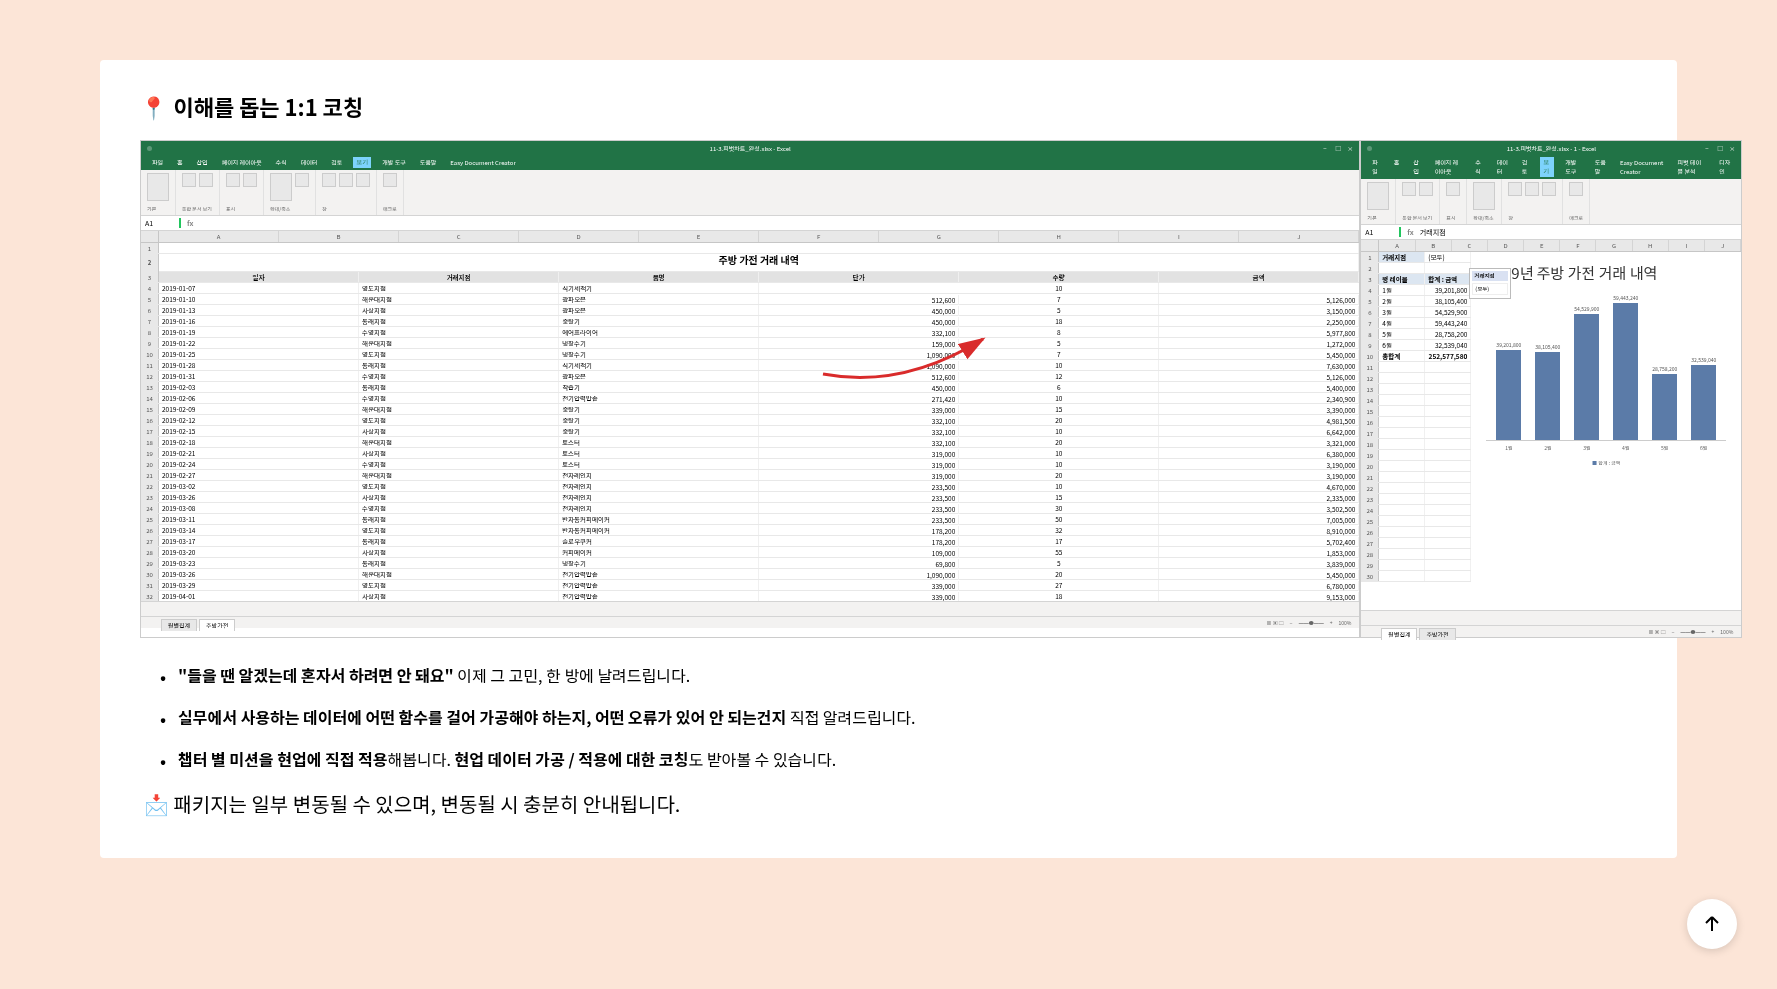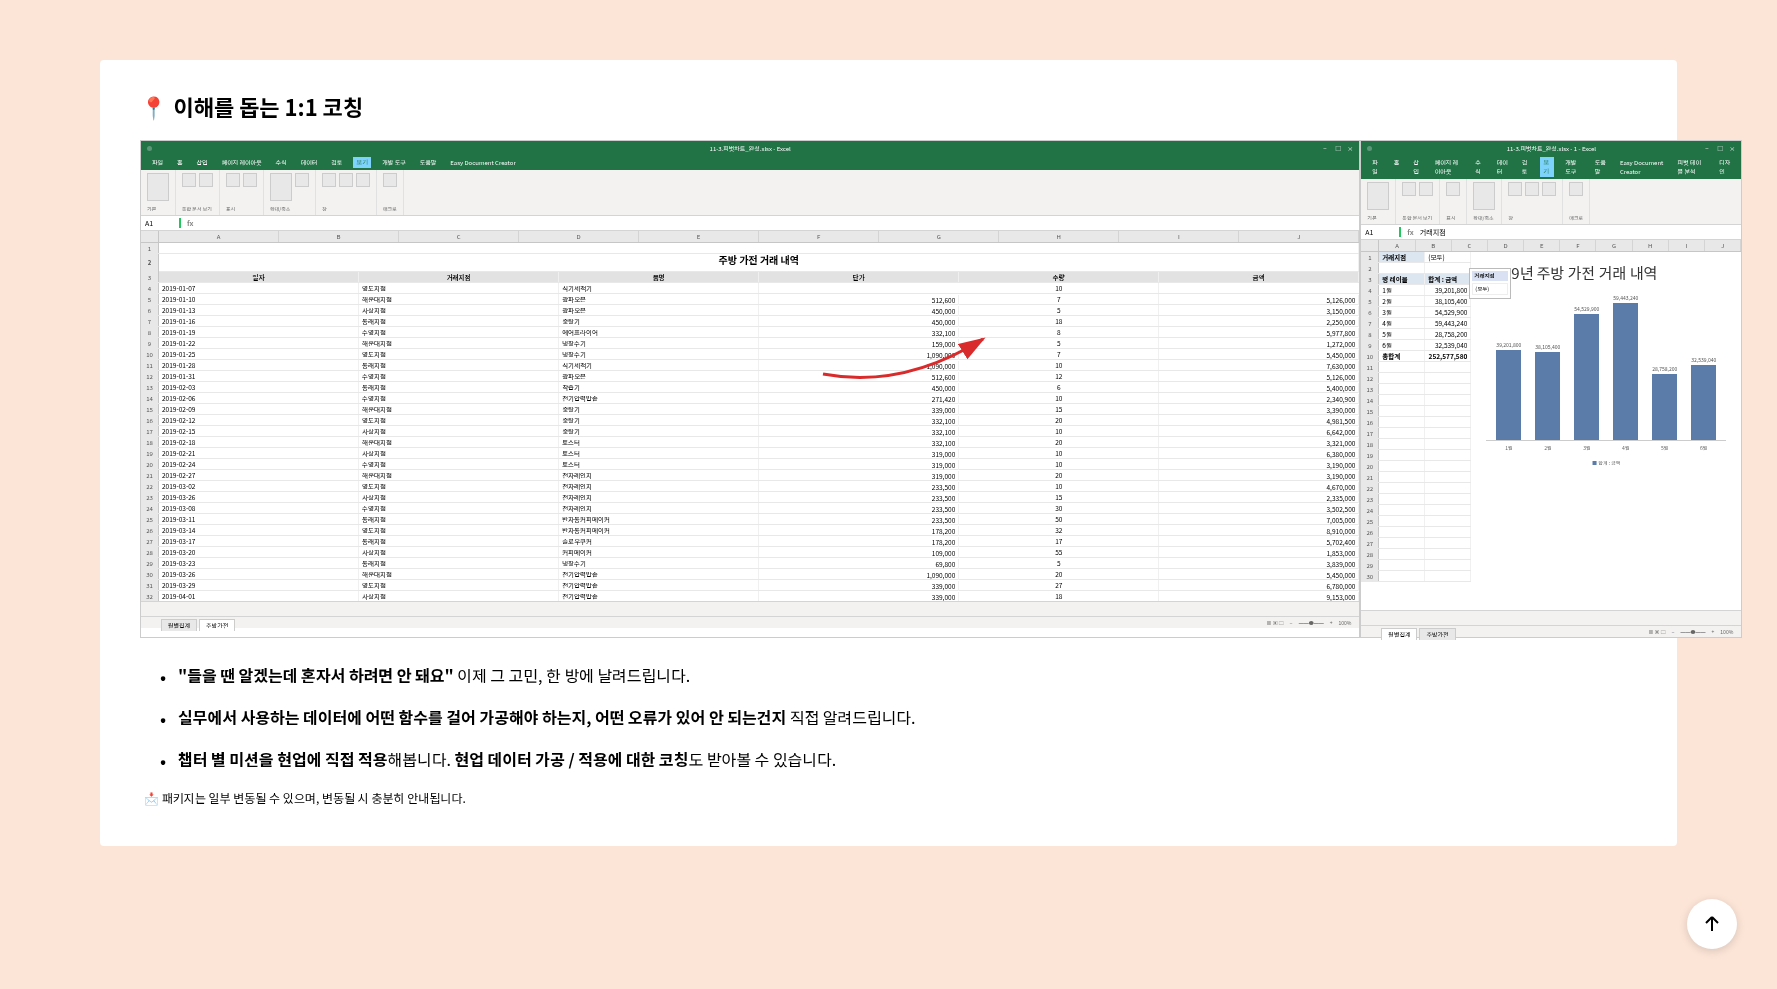--- a/index.html
+++ b/index.html
@@ -56,21 +56,21 @@
 .slicer-h { background: #d9e1f2; padding: 1px 2px; font-weight: 600; margin-bottom: 2px; }
 .slicer-i { padding: 1px 2px; border: 1px solid #eee; margin-bottom: 1px; }
 .arrow-svg { position: absolute; left: 42%; top: 38%; width: 180px; height: 60px; z-index: 5; pointer-events: none; }
 .sheet-tabs { background: #f3f2f1; height: 15px; display: flex; align-items: center; padding: 0 20px; font-size: 6px; gap: 2px; border-top: 1px solid #d4d4d4; }
 .sheet-tab { padding: 1px 6px; background: #fff; border: 1px solid #ccc; border-bottom: none; margin-top: 32px; }
 .sheet-tab.inactive { background: #e8e8e8; }
 .status-bar { background: #f3f2f1; height: 12px; border-top: 1px solid #d4d4d4; display: flex; justify-content: flex-end; align-items: center; padding: 0 8px; font-size: 5px; gap: 6px; color: #666; }
 .bullets { list-style: none; padding-left: 20px; }
 .bullets li { font-size: 16px; margin-bottom: 18px; position: relative; padding-left: 18px; line-height: 1.5; }
 .bullets li::before { content: "•"; position: absolute; left: 0; font-size: 18px; }
-.note { font-size: 12px; margin-top: 10px; padding-left: 4px; }
+.note { font-size: 20px; margin-top: 10px; padding-left: 4px; }
 .fab { position: fixed; right: 40px; bottom: 40px; width: 50px; height: 50px; border-radius: 50%; background: #fff; box-shadow: 0 2px 8px rgba(0,0,0,0.15); display: flex; align-items: center; justify-content: center; cursor: pointer; }
 </style>
 </head>
 <body>
 
 <div class="card">
   <div class="left">
     <div class="section-title">
       <span>📍</span>
       <span>이해를 돕는 1:1 코칭</span>

